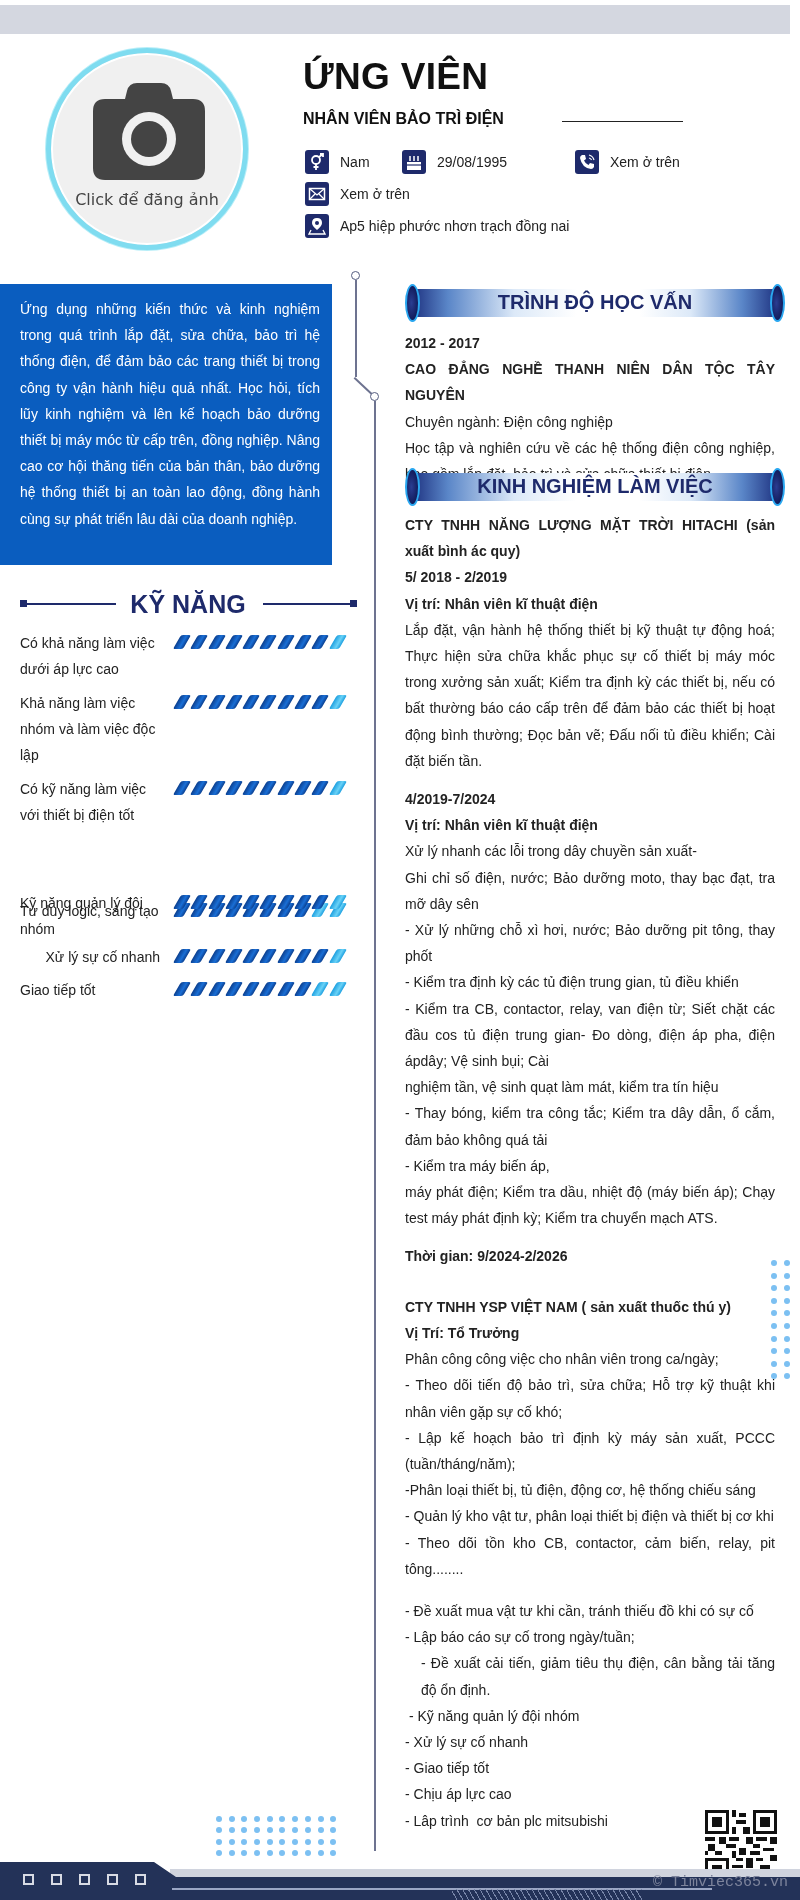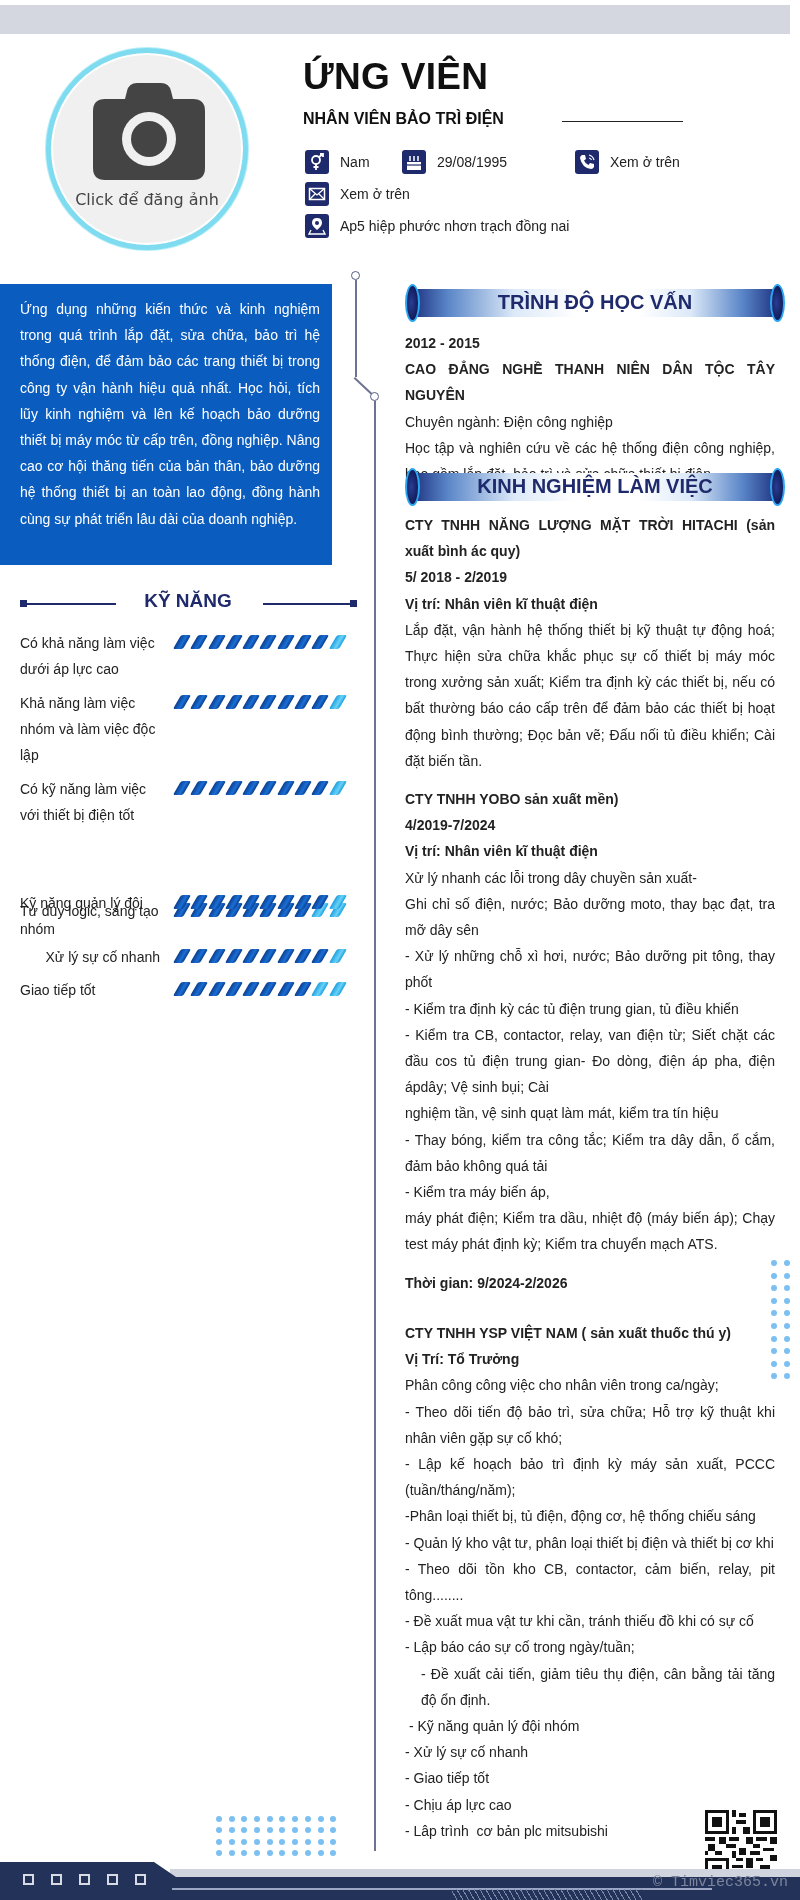--- a/index.html
+++ b/index.html
@@ -22,21 +22,21 @@
   .info { display: flex; align-items: center; font-size: 14px; color: #222; }
   .info .ic { width: 24px; height: 24px; background: #1e2a6b; border-radius: 3px; margin-right: 11px;
     display: flex; align-items: center; justify-content: center; }
   .info .ic svg { width: 18px; height: 18px; }
 
   .summary { left: 0; top: 284px; width: 332px; height: 281px; background: #0a5dbf; color: #fff;
     padding: 12px 12px 0 20px; font-size: 14px; line-height: 26.2px; text-align: justify; }
 
   .skills-head { left: 20px; top: 590px; width: 336px; height: 26px; }
   .skills-head .title { position: absolute; left: 0; width: 100%; text-align: center; top: 0;
-    font-size: 19px; font-weight: bold; color: #1e2a6b; }
+    font-size: 25px; font-weight: bold; color: #1e2a6b; }
   .skills-head .ln { position: absolute; top: 13px; height: 2px; background: #1e2a6b; }
   .skills-head .sq { position: absolute; top: 10px; width: 7px; height: 7px; background: #1e2a6b; }
 
   .skill { position: absolute; left: 20px; width: 340px; }
   .skill .lbl { width: 140px; font-size: 14px; line-height: 26px; color: #222; }
   .skill .bar { position: absolute; left: 157px; top: 5px; display: flex; }
   .stripe { width: 10px; height: 14px; margin-right: 7.3px; transform: skewX(-30deg); border-radius: 2px;
     background: linear-gradient(90deg, #0b3f8f 0%, #1a6fd6 60%, #0b3f8f 100%); }
   .stripe.light { background: linear-gradient(90deg, #1ea0e0 0%, #6ad2f7 60%, #1ea0e0 100%); }
 
@@ -262,21 +262,21 @@
 <div class="abs timeline-line" style="left:374px; top:401px; height:1450px;"></div>
 
 <div class="abs sec-head" style="top:284px;">
   <div class="band"></div>
   <div class="cap l"></div>
   <div class="cap r"></div>
   <div class="title">TRÌNH ĐỘ HỌC VẤN</div>
 </div>
 
 <div class="abs rc" style="top:330px;">
-  <div class="b">2012 - 2015</div>
+  <div class="b">2012 - 2017</div>
   <div class="b">CAO ĐẲNG NGHỀ THANH NIÊN DÂN TỘC TÂY NGUYÊN</div>
   <div>Chuyên ngành: Điện công nghiệp</div>
   <div class="p">Học tập và nghiên cứu về các hệ thống điện công nghiệp, bao gồm lắp đặt, bảo trì và sửa chữa thiết bị điện.</div>
 </div>
 
 <div class="abs sec-head" style="top:468px;">
   <div class="band"></div>
   <div class="cap l"></div>
   <div class="cap r"></div>
   <div class="title">KINH NGHIỆM LÀM VIỆC</div>
@@ -286,21 +286,20 @@
 
   <div>
     <div class="b"><span>CTY TNHH NĂNG LƯỢNG MẶT TRỜI HITACHI</span><span> (sản xuất bình ác quy)</span></div>
     <div class="b">5/ 2018 - 2/2019</div>
     <div class="b">Vị trí: Nhân viên kĩ thuật điện</div>
     <div class="p">Lắp đặt, vận hành hệ thống thiết bị kỹ thuật tự động hoá; Thực hiện sửa chữa khắc phục sự cố thiết bị máy móc trong xưởng sản xuất; Kiểm tra định kỳ các thiết bị, nếu có bất thường báo cáo cấp trên để đảm bảo các thiết bị hoạt động bình thường; Đọc bản vẽ; Đấu nối tủ điều khiển; Cài đặt biến tần.</div>
   </div>
   <div class="gap"></div>
 
   <div>
-    <div class="b"><span>CTY TNHH YOBO</span><span> sản xuất mền)</span></div>
     <div class="b">4/2019-7/2024</div>
     <div class="b">Vị trí: Nhân viên kĩ thuật điện</div>
     <div class="p">Xử lý nhanh các lỗi trong dây chuyền sản xuất-</div>
     <div class="p">Ghi chỉ số điện, nước; Bảo dưỡng moto, thay bạc đạt, tra mỡ dây sên</div>
     <div class="p">- Xử lý những chỗ xì hơi, nước; Bảo dưỡng pit tông, thay phốt</div>
     <div class="p">- Kiểm tra định kỳ các tủ điện trung gian, tủ điều khiển</div>
     <div class="p">- Kiểm tra CB, contactor, relay, van điện từ; Siết chặt các đầu cos tủ điện trung gian- Đo dòng, điện áp pha, điện ápdây; Vệ sinh bụi; Cài</div>
     <div class="p">nghiệm tần, vệ sinh quạt làm mát, kiểm tra tín hiệu</div>
     <div class="p">- Thay bóng, kiểm tra công tắc; Kiểm tra dây dẫn, ổ cắm, đảm bảo không quá tải</div>
     <div class="p">- Kiểm tra máy biến áp,</div>
@@ -313,21 +312,21 @@
   <div>
     <div class="b">CTY TNHH YSP VIỆT NAM ( sản xuất thuốc thú y)</div>
     <div class="b">Vị Trí: Tổ Trưởng</div>
     <div id="job3-lines">
         <div class="p" style="white-space: pre-wrap;">Phân công công việc cho nhân viên trong ca/ngày;</div>
         <div class="p" style="white-space: pre-wrap;">- Theo dõi tiến độ bảo trì, sửa chữa; Hỗ trợ kỹ thuật khi nhân viên gặp sự cố khó;</div>
         <div class="p" style="white-space: pre-wrap;">- Lập kế hoạch bảo trì định kỳ máy sản xuất, PCCC (tuần/tháng/năm);</div>
         <div class="p" style="white-space: pre-wrap;">-Phân loại thiết bị, tủ điện, động cơ, hệ thống chiếu sáng</div>
         <div class="p" style="white-space: pre-wrap;">- Quản lý kho vật tư, phân loại thiết bị điện và thiết bị cơ khi</div>
         <div class="p" style="white-space: pre-wrap;">- Theo dõi tồn kho CB, contactor, cảm biến, relay, pit tông........</div>
-        <div class="p" style="white-space: pre-wrap;">- Đề xuất mua vật tư khi cần, tránh thiếu đồ khi có sự cố</div>
+        <div class="p" style="white-space: pre-wrap; margin-top: 16px;">- Đề xuất mua vật tư khi cần, tránh thiếu đồ khi có sự cố</div>
         <div class="p" style="white-space: pre-wrap;">- Lập báo cáo sự cố trong ngày/tuần;</div>
         <div class="p" style="white-space: pre-wrap; margin-left: 16px;">- Đề xuất cải tiến, giảm tiêu thụ điện, cân bằng tải tăng độ ổn định.</div>
         <div class="p" style="white-space: pre-wrap;"> - Kỹ năng quản lý đội nhóm</div>
         <div class="p" style="white-space: pre-wrap;">- Xử lý sự cố nhanh</div>
         <div class="p" style="white-space: pre-wrap;">- Giao tiếp tốt</div>
         <div class="p" style="white-space: pre-wrap;">- Chịu áp lực cao</div>
         <div class="p" style="white-space: pre-wrap;">- Lâp trình  cơ bản plc mitsubishi</div>
       </div>
   </div>
 </div>

